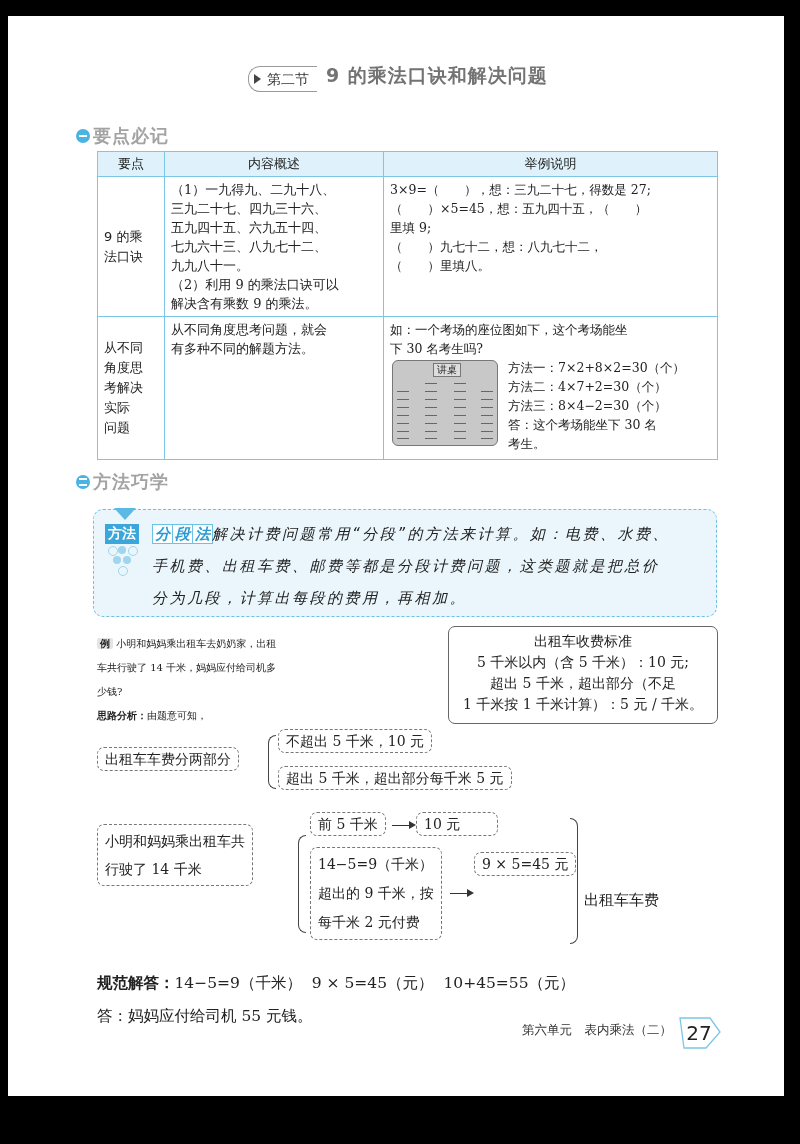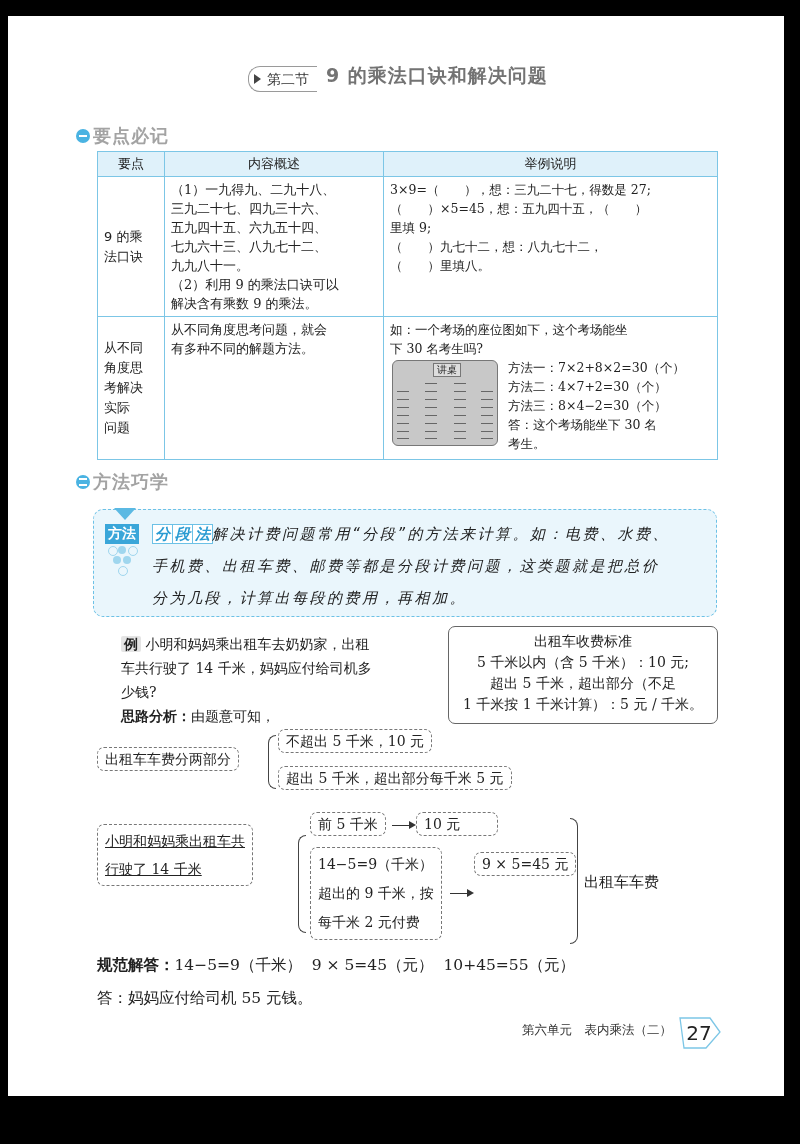--- a/index.html
+++ b/index.html
@@ -26,29 +26,29 @@
   .seat .desk{position:absolute;left:40px;top:2px;font-size:10px;border:1px solid #777;padding:0 3px;background:#ddd;line-height:12px;}
   .seat .row{position:absolute;height:1px;background:#666;width:12px;}
   
   .method{position:absolute;left:93px;top:509px;width:622px;height:106px;border:1.5px dashed #6cc1e6;border-radius:10px;background:#eaf6fc;}
   .method:before{content:"";position:absolute;left:20px;top:-2px;border-top:12px solid #5bb9e3;border-left:11px solid transparent;border-right:11px solid transparent;}
   .m-badge{position:absolute;left:11px;top:14px;background:#3aa6d9;color:#fff;font-size:14px;font-weight:bold;padding:1px 3px;font-family:Liberation Sans, sans-serif;}
   .m-text{position:absolute;left:58px;top:8px;width:560px;font-size:15px;line-height:32px;letter-spacing:2.5px;font-family:"DejaVu Sans","Liberation Sans",sans-serif;color:#222;font-style:italic;}
   .m-key{display:inline-block;border:1px solid #6cc1e6;background:#fff;color:#2a9bd2;font-weight:bold;padding:0 2px;line-height:18px;letter-spacing:0;margin-right:-1px;}
   .hex{position:absolute;width:8px;height:8px;border-radius:50%;}
   
-  .ex{position:absolute;left:97px;top:632px;width:345px;font-size:14px;line-height:24px;margin-left:24px;}
+  .ex{position:absolute;left:97px;top:632px;width:345px;font-size:10px;line-height:24px;}
   .ex .lbl{background:#e4e4e4;font-weight:bold;padding:0 3px;border-radius:2px;font-family:"DejaVu Sans","Liberation Sans",sans-serif;}
   .std{position:absolute;left:448px;top:626px;width:268px;height:96px;border:1.5px solid #666;border-radius:7px;font-size:14px;line-height:21px;text-align:center;}
   .dash{position:absolute;border:1.2px dashed #777;border-radius:7px;font-size:14px;line-height:22px;padding:0 7px;white-space:nowrap;}
   .arrow{position:absolute;height:1.2px;background:#333;}
   .arrow:after{content:"";position:absolute;right:-2px;top:-4px;border-left:7px solid #333;border-top:4.5px solid transparent;border-bottom:4.5px solid transparent;}
   .brace{position:absolute;border:1.3px solid #444;border-right:none;border-radius:8px 0 0 8px;}
   .rbrace{position:absolute;border:1.3px solid #444;border-left:none;border-radius:0 8px 8px 0;}
-  .line-txt{position:absolute;font-size:15.5px;line-height:24px;white-space:nowrap;}
+  .line-txt{position:absolute;font-size:15.5px;line-height:24px;white-space:nowrap;margin-top:18px;}
   .bold-sans{font-family:"DejaVu Sans","Liberation Sans",sans-serif;font-weight:bold;}
   .footer{position:absolute;left:522px;top:1022px;font-size:12.5px;font-family:"DejaVu Sans","Liberation Sans",sans-serif;color:#333;}
   .pnum{position:absolute;left:680px;top:1018px;width:38px;height:30px;font-size:20px;font-family:"DejaVu Sans","Liberation Sans",sans-serif;color:#222;text-align:center;line-height:30px;}
   .pnum svg{position:absolute;left:-4px;top:-4px;}
 </style>
 </head>
 <body>
 
 <div class="page"></div>
 
@@ -179,21 +179,21 @@
   <div>5 千米以内（含 5 千米）：10 元;</div>
   <div>超出 5 千米，超出部分（不足</div>
   <div>1 千米按 1 千米计算）：5 元 / 千米。</div>
 </div>
 
 <div class="dash" style="left:97px;top:747px;">出租车车费分两部分</div>
 <div class="brace" style="left:268px;top:735px;width:7px;height:52px;"></div>
 <div class="dash" style="left:278px;top:729px;">不超出 5 千米，10 元</div>
 <div class="dash" style="left:278px;top:766px;">超出 5 千米，超出部分每千米 5 元</div>
 
-<div class="dash" style="left:97px;top:824px;line-height:28px;padding:2px 7px;text-decoration:underline;">
+<div class="dash" style="left:97px;top:824px;line-height:28px;padding:2px 7px;">
   <div>小明和妈妈乘出租车共</div>
   <div>行驶了 14 千米</div>
 </div>
 <div class="brace" style="left:298px;top:835px;width:7px;height:96px;"></div>
 <div class="dash" style="left:310px;top:812px;">前 5 千米</div>
 <div class="arrow" style="left:392px;top:825px;width:22px;"></div>
 <div class="dash" style="left:416px;top:812px;width:66px;">10 元</div>
 <div class="dash" style="left:310px;top:847px;line-height:29px;padding:2px 7px;">
   <div>14−5=9（千米）</div>
   <div>超出的 9 千米，按</div>

